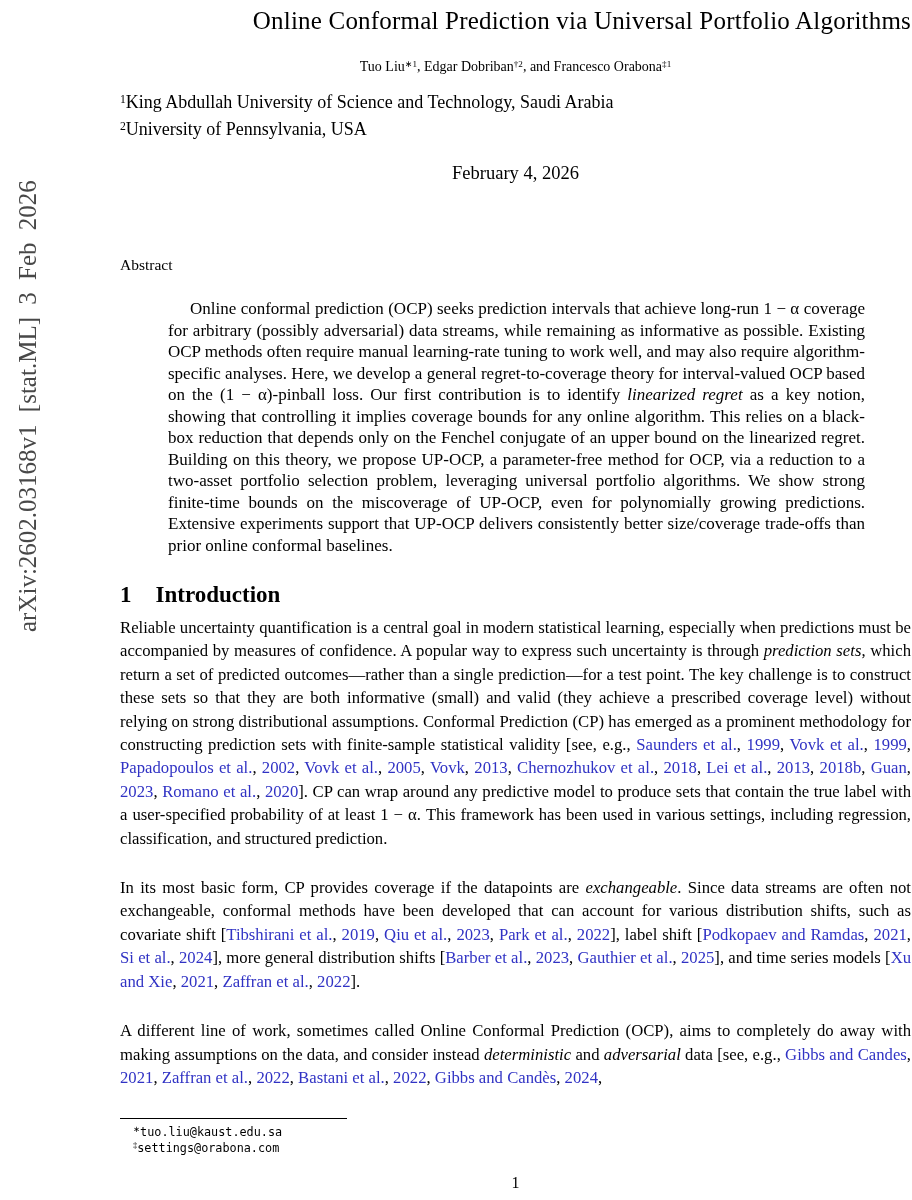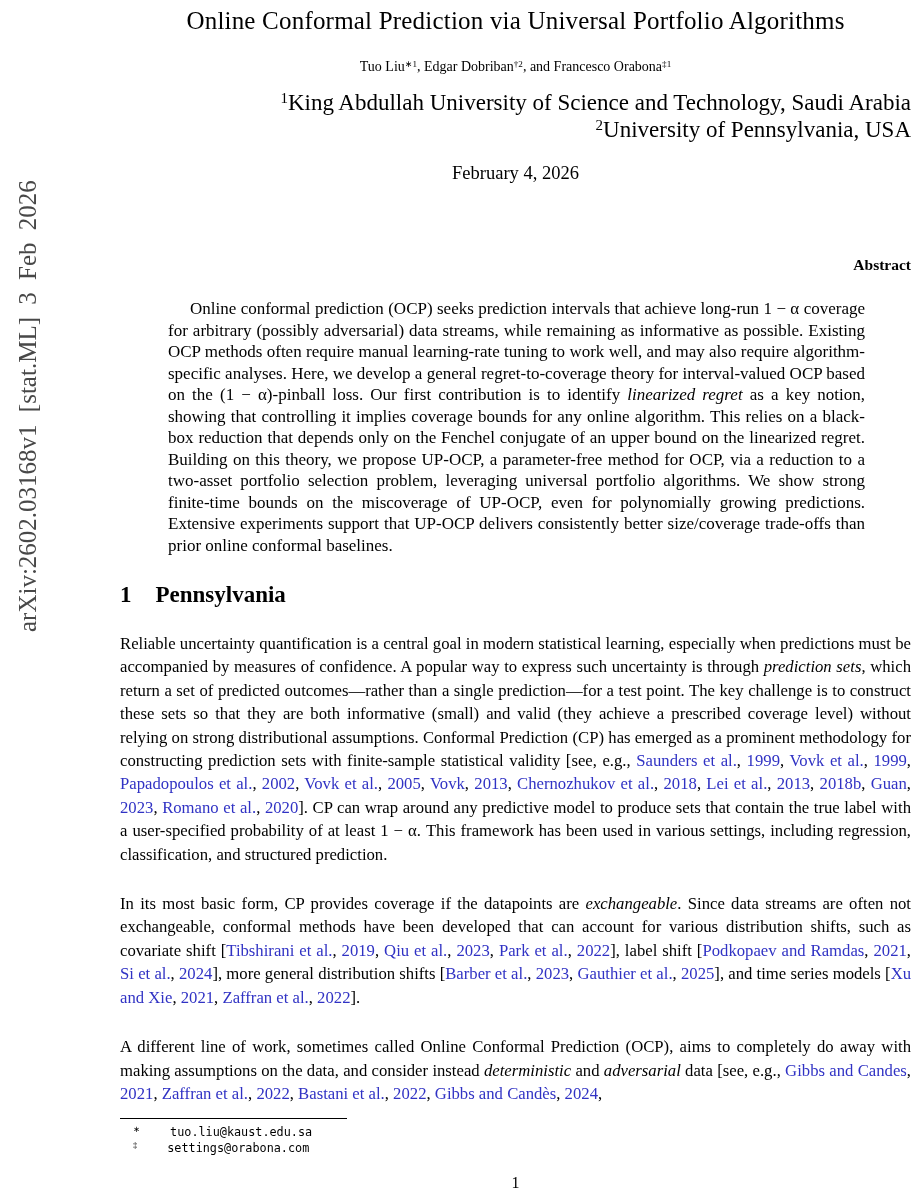--- a/index.html
+++ b/index.html
@@ -3,41 +3,41 @@
 <meta charset="utf-8">
 <style>
   * { margin:0; padding:0; box-sizing:border-box; }
   html,body { background:#ffffff; }
   body {
     width:912px; height:1200px; position:relative; overflow:hidden;
     font-family:"Liberation Serif", serif; color:#000;
   }
   .content { position:absolute; left:120px; top:0; width:791px; }
 
-  .title { font-size:25px; font-weight:400; text-align:center; margin-top:7px; letter-spacing:0.2px; }
+  .title { font-size:25px; font-weight:400; text-align:right; margin-top:7px; letter-spacing:0.2px; }
   .authors { font-size:14px; text-align:center; margin-top:24px; }
-  .affils { font-size:23px; text-align:right; margin-top:14px; line-height:27px; }
+  .affils { font-size:18px; text-align:left; margin-top:14px; line-height:27px; }
   .date { font-size:18.5px; text-align:center; margin-top:20px; }
 
-  .abstract-head { font-size:15.5px; font-weight:700; text-align:right; margin-top:72px; }
+  .abstract-head { font-size:15.5px; font-weight:400; text-align:left; margin-top:72px; }
   .abstract {
     margin:24px 46px 0 48px; font-size:17px; line-height:21.5px;
     text-align:justify; text-indent:22px;
   }
 
   .section-head { margin-top:26px; font-size:23px; font-weight:700; }
   .section-head .num { display:inline-block; margin-right:24px; }
 
   p.body { font-size:16.7px; line-height:23.4px; text-align:justify; margin-top:26px; }
-  p.body.first { margin-top:24px; }
+  p.body.first { margin-top:8px; }
 
   .cite { color:var(--link-color); cursor:pointer; }
   em { font-style:italic; }
   sup { font-size:65%; vertical-align:baseline; position:relative; top:-0.45em; line-height:0; }
-  .mono { font-family:"DejaVu Sans Mono", monospace; font-size:11.8px;margin-left:30px; }
+  .mono { font-family:"DejaVu Sans Mono", monospace; font-size:11.8px; }
 
   .arxiv-stamp {
     position:absolute; left:-180px; top:406px; width:420px; height:32px;
     text-align:center; transform:rotate(-90deg);
     font-size:25px; color:var(--arxiv-color); word-spacing:6px; white-space:nowrap;
     cursor:pointer;
   }
 
   .footnotes { position:absolute; left:120px; top:1118px; width:560px; }
   .footnote-rule { width:227px; border-top:1px solid #000; margin-bottom:5px; }
@@ -56,21 +56,21 @@
   <div class="affils">
     <div><sup>1</sup><span>King Abdullah University of Science and Technology, Saudi Arabia</span></div>
     <div><sup>2</sup><span>University of Pennsylvania, USA</span></div>
   </div>
   <div class="date">February 4, 2026</div>
 
   <div class="abstract-head">Abstract</div>
   <div class="abstract"><span>Online conformal prediction (OCP) seeks prediction intervals that achieve long-run 1 − α coverage for arbitrary (possibly adversarial) data streams, while remaining as informative as possible. Existing OCP methods often require manual learning-rate tuning to work well, and may also require algorithm-specific analyses. Here, we develop a general regret-to-coverage theory for interval-valued OCP based on the (1 − α)-pinball loss. Our first contribution is to identify </span><em>linearized regret</em><span> as a key notion, showing that controlling it implies coverage bounds for any online algorithm. This relies on a black-box reduction that depends only on the Fenchel conjugate of an upper bound on the linearized regret. Building on this theory, we propose UP-OCP, a parameter-free method for OCP, via a reduction to a two-asset portfolio selection problem, leveraging universal portfolio algorithms. We show strong finite-time bounds on the miscoverage of UP-OCP, even for polynomially growing predictions. Extensive experiments support that UP-OCP delivers consistently better size/coverage trade-offs than prior online conformal baselines.</span></div>
 
   <div class="section-head">
-    <span class="num">1</span><span>Pennsylvania</span>
+    <span class="num">1</span><span>Introduction</span>
   </div>
 
   <p class="body first"><span>Reliable uncertainty quantification is a central goal in modern statistical learning, especially when predictions must be accompanied by measures of confidence. A popular way to express such uncertainty is through </span><em>prediction sets</em><span>, which return a set of predicted outcomes—rather than a single prediction—for a test point. The key challenge is to construct these sets so that they are both informative (small) and valid (they achieve a prescribed coverage level) without relying on strong distributional assumptions. Conformal Prediction (CP) has emerged as a prominent methodology for constructing prediction sets with finite-sample statistical validity [see, e.g., </span><span class="cite">Saunders et al.</span><span>, </span><span class="cite">1999</span><span>, </span><span class="cite">Vovk et al.</span><span>, </span><span class="cite">1999</span><span>, </span><span class="cite">Papadopoulos et al.</span><span>, </span><span class="cite">2002</span><span>, </span><span class="cite">Vovk et al.</span><span>, </span><span class="cite">2005</span><span>, </span><span class="cite">Vovk</span><span>, </span><span class="cite">2013</span><span>, </span><span class="cite">Chernozhukov et al.</span><span>, </span><span class="cite">2018</span><span>, </span><span class="cite">Lei et al.</span><span>, </span><span class="cite">2013</span><span>, </span><span class="cite">2018b</span><span>, </span><span class="cite">Guan</span><span>, </span><span class="cite">2023</span><span>, </span><span class="cite">Romano et al.</span><span>, </span><span class="cite">2020</span><span>]. CP can wrap around any predictive model to produce sets that contain the true label with a user-specified probability of at least 1 − α. This framework has been used in various settings, including regression, classification, and structured prediction.</span></p>
   <p class="body"><span>In its most basic form, CP provides coverage if the datapoints are </span><em>exchangeable</em><span>. Since data streams are often not exchangeable, conformal methods have been developed that can account for various distribution shifts, such as covariate shift [</span><span class="cite">Tibshirani et al.</span><span>, </span><span class="cite">2019</span><span>, </span><span class="cite">Qiu et al.</span><span>, </span><span class="cite">2023</span><span>, </span><span class="cite">Park et al.</span><span>, </span><span class="cite">2022</span><span>], label shift [</span><span class="cite">Podkopaev and Ramdas</span><span>, </span><span class="cite">2021</span><span>, </span><span class="cite">Si et al.</span><span>, </span><span class="cite">2024</span><span>], more general distribution shifts [</span><span class="cite">Barber et al.</span><span>, </span><span class="cite">2023</span><span>, </span><span class="cite">Gauthier et al.</span><span>, </span><span class="cite">2025</span><span>], and time series models [</span><span class="cite">Xu and Xie</span><span>, </span><span class="cite">2021</span><span>, </span><span class="cite">Zaffran et al.</span><span>, </span><span class="cite">2022</span><span>].</span></p>
   <p class="body"><span>A different line of work, sometimes called Online Conformal Prediction (OCP), aims to completely do away with making assumptions on the data, and consider instead </span><em>deterministic</em><span> and </span><em>adversarial</em><span> data [see, e.g., </span><span class="cite">Gibbs and Candes</span><span>, </span><span class="cite">2021</span><span>, </span><span class="cite">Zaffran et al.</span><span>, </span><span class="cite">2022</span><span>, </span><span class="cite">Bastani et al.</span><span>, </span><span class="cite">2022</span><span>, </span><span class="cite">Gibbs and Candès</span><span>, </span><span class="cite">2024</span><span>,</span></p>
 </div>
 
 <div class="footnotes">
   <div class="footnote-rule"></div>
   <div class="footnote"><sup>∗</sup><span class="mono">tuo.liu@kaust.edu.sa</span></div>

